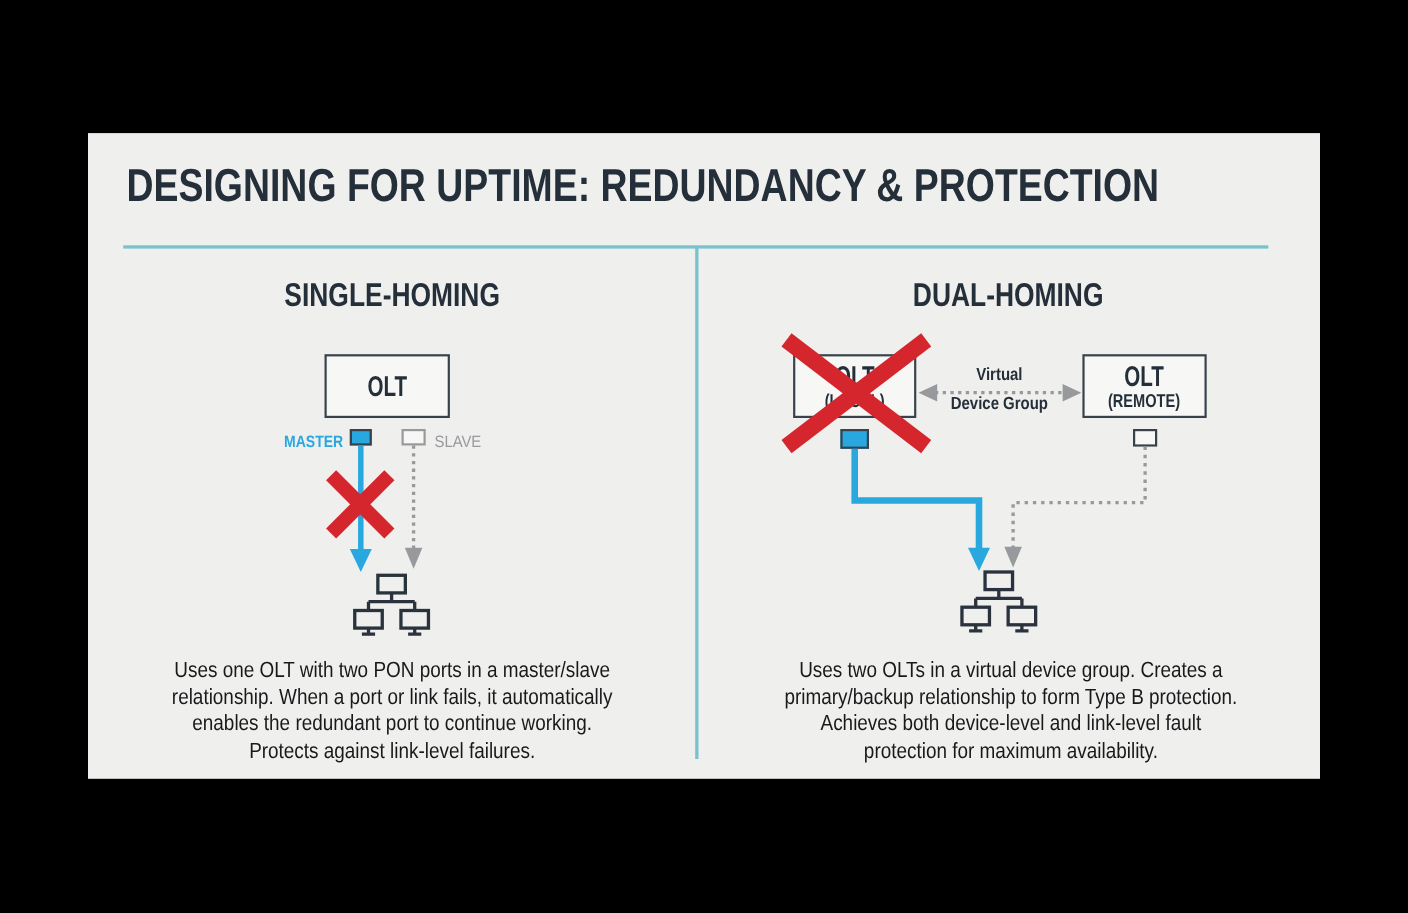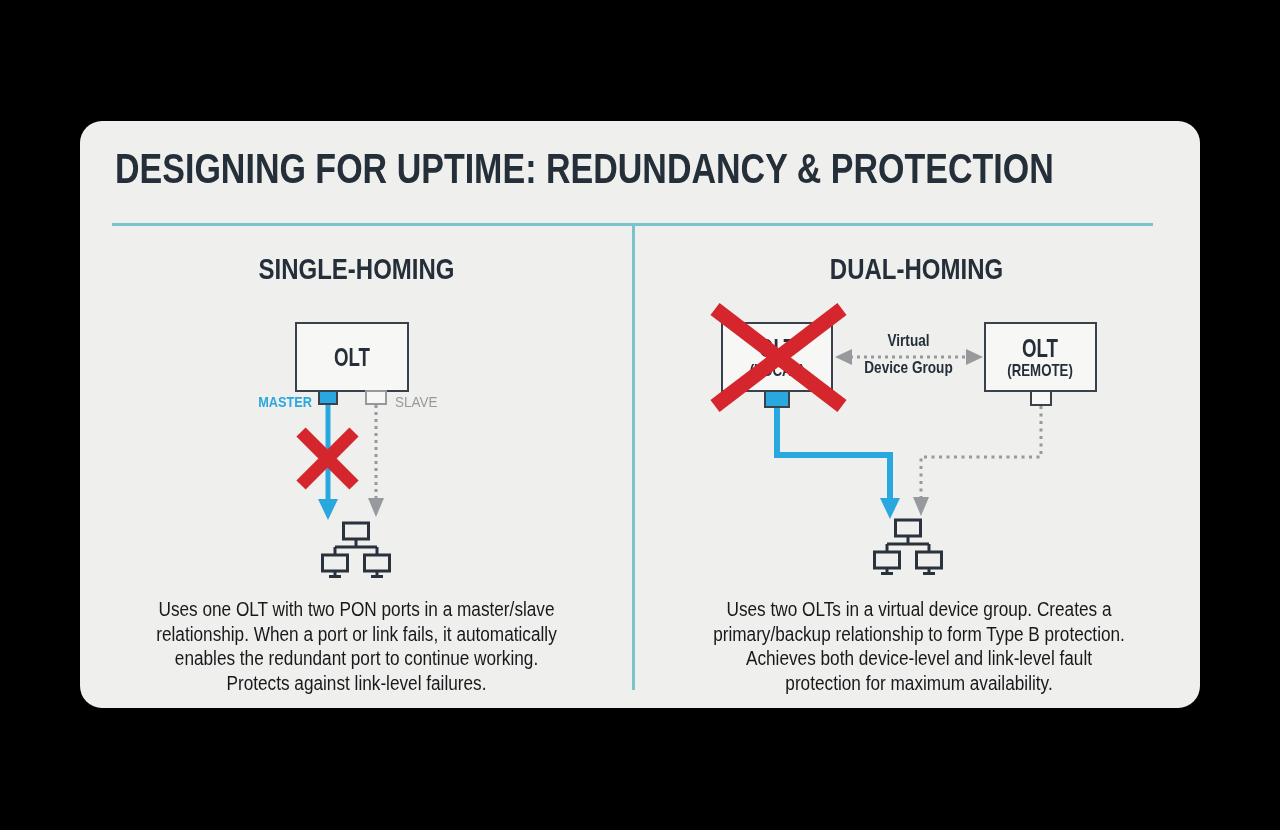--- a/index.html
+++ b/index.html
@@ -15,21 +15,20 @@
   }
   *{margin:0;padding:0;box-sizing:border-box;}
   html,body{background:#000;}
   body{
     width:1280px;height:830px;position:relative;overflow:hidden;
     font-family:"Liberation Sans", sans-serif;
   }
   .card{
     position:absolute;left:80px;top:121px;width:1120px;height:587px;
     background:var(--cardbg);
-    border-radius:22px;
   }
   .title{
     position:absolute;left:35px;top:24px;
     font-size:42px;font-weight:bold;color:var(--ink);
     letter-spacing:0px;white-space:nowrap;
     transform:scaleX(0.81);transform-origin:left top;
   }
   .topline{
     position:absolute;left:32px;top:102px;width:1041px;height:3px;
     background:var(--teal);
@@ -39,21 +38,21 @@
     background:var(--teal);
   }
   .panel-heading{
     position:absolute;top:131px;text-align:center;
     font-size:30px;font-weight:bold;color:var(--ink);white-space:nowrap;
     transform:scaleX(0.8);transform-origin:center top;
   }
   .ph-left{left:0;width:553px;}
   .ph-right{left:553px;width:567px;}
   .olt-box{
-    position:absolute;top:201px;height:70px;background:var(--boxfill);
+    position:absolute;top:201px;height:58px;background:var(--boxfill);
     border:2px solid var(--border);
     display:flex;flex-direction:column;align-items:center;justify-content:center;
   }
   .olt-box .main{
     font-size:26px;font-weight:bold;color:var(--ink);line-height:26px;
     transform:scaleX(0.72);transform-origin:center;white-space:nowrap;
   }
   .olt-box .sub{
     font-size:17px;font-weight:bold;color:var(--ink);line-height:19px;
     transform:scaleX(0.78);transform-origin:center;white-space:nowrap;

